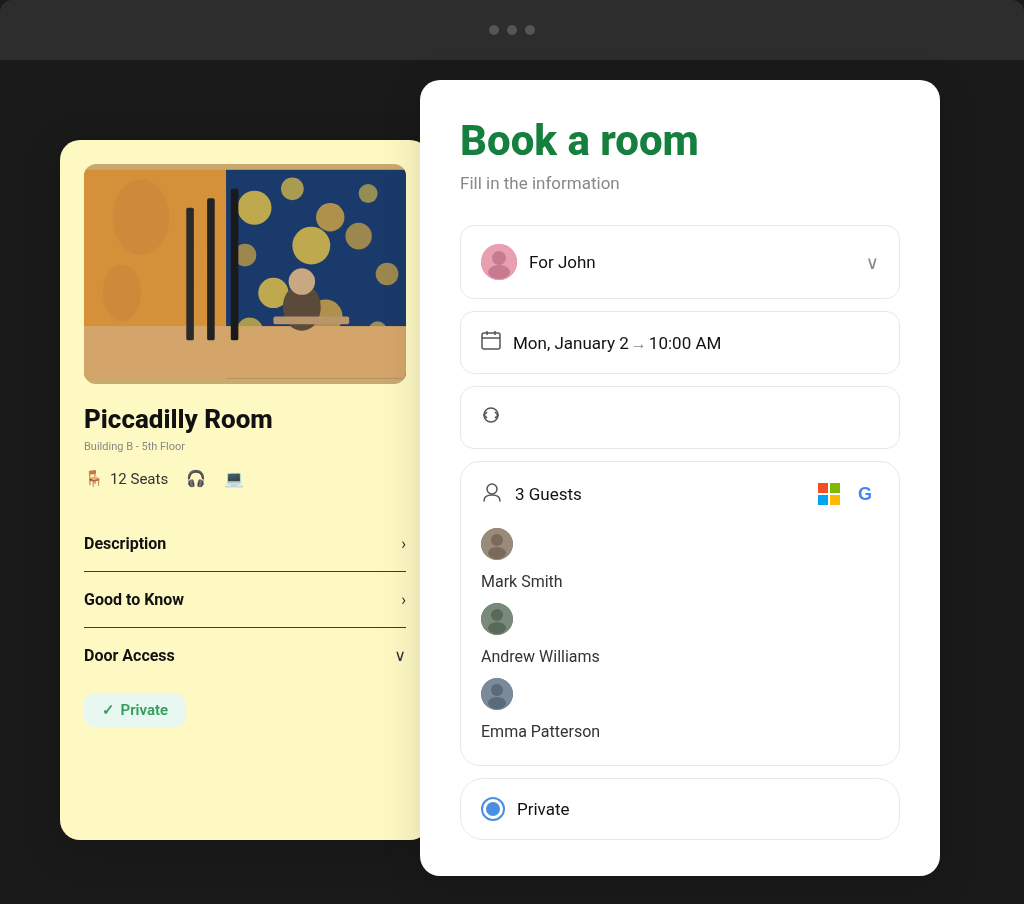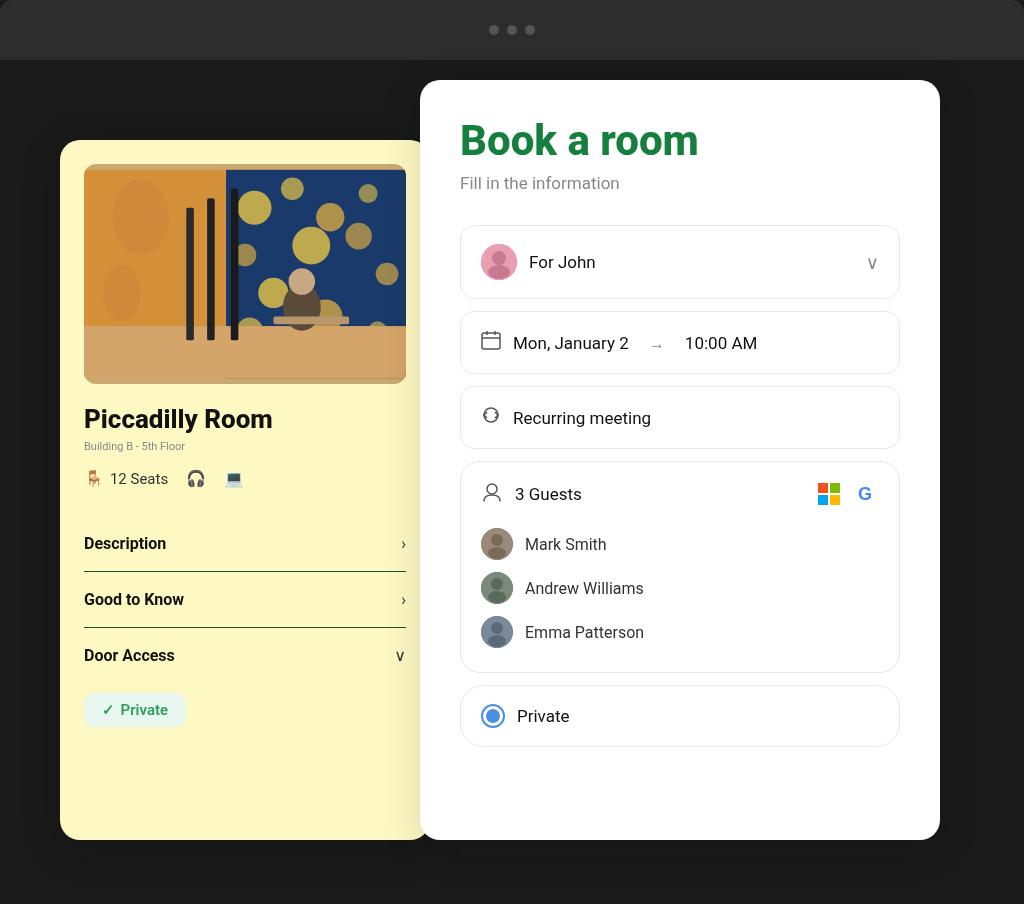--- a/index.html
+++ b/index.html
@@ -219,21 +219,21 @@
       font-size: 14px;
       color: white;
       font-weight: 600;
       overflow: hidden;
       flex-shrink: 0;
     }
 
     .date-row {
       display: flex;
       align-items: flex-end;
-      gap: 20px;
+      gap: 2px;
     }
 
     .date-arrow {
       color: #888;
       font-size: 16px;
     }
 
     .guests-row {
       background: #fff;
       border: 1.5px solid #e8e8e8;
@@ -264,23 +264,24 @@
     .ms-icon {
       width: 28px;
       height: 28px;
       display: flex;
       align-items: center;
       justify-content: center;
     }
 
     .guest-item {
       display: flex;
-      align-items: center;
+      align-items: flex-start;
       gap: 12px;
       padding: 6px 0;
+      flex-direction: column;
     }
 
     .guest-avatar {
       width: 32px;
       height: 32px;
       border-radius: 50%;
       background: #ccc;
       display: flex;
       align-items: center;
       justify-content: center;
@@ -473,21 +474,20 @@
 
     <div class="form-row">
       <span class="form-row-icon">
         <svg width="20" height="20" viewBox="0 0 20 20" xmlns="http://www.w3.org/2000/svg">
           <path d="M3 10 A7 7 0 0 1 17 10" fill="none" stroke="#555" stroke-width="1.5" stroke-linecap="round"></path>
           <path d="M17 10 A7 7 0 0 1 3 10" fill="none" stroke="#555" stroke-width="1.5" stroke-linecap="round"></path>
           <polyline points="14,7 17,10 14,13" fill="none" stroke="#555" stroke-width="1.5" stroke-linejoin="round"></polyline>
           <polyline points="6,7 3,10 6,13" fill="none" stroke="#555" stroke-width="1.5" stroke-linejoin="round"></polyline>
         </svg>
       </span>
-      <span class="form-row-content">Recurring meeting</span>
     </div>
 
     <div class="guests-row">
       <div class="guests-header">
         <span class="form-row-icon">
           <svg width="22" height="22" viewBox="0 0 22 22" xmlns="http://www.w3.org/2000/svg">
             <circle cx="11" cy="8" r="5" fill="none" stroke="#555" stroke-width="1.5"></circle>
             <path d="M3 20 Q3 14 11 14 Q19 14 19 20" fill="none" stroke="#555" stroke-width="1.5" stroke-linecap="round"></path>
           </svg>
         </span>

